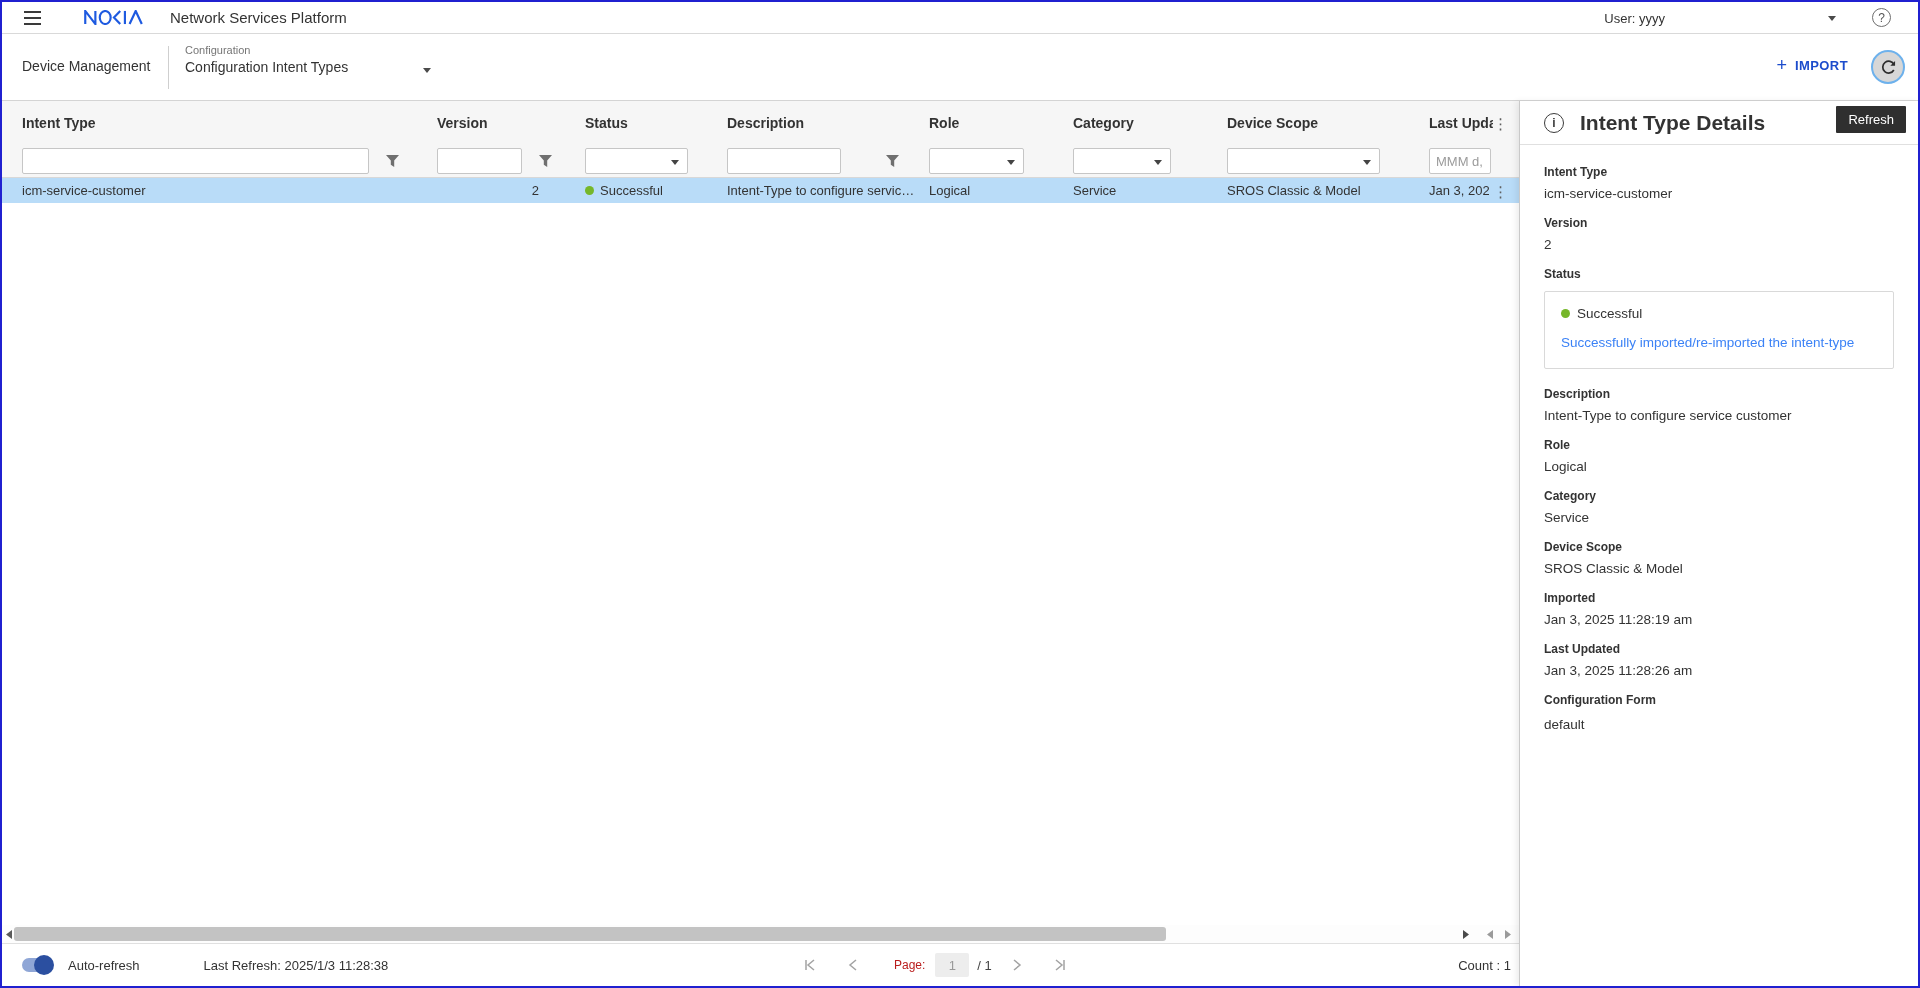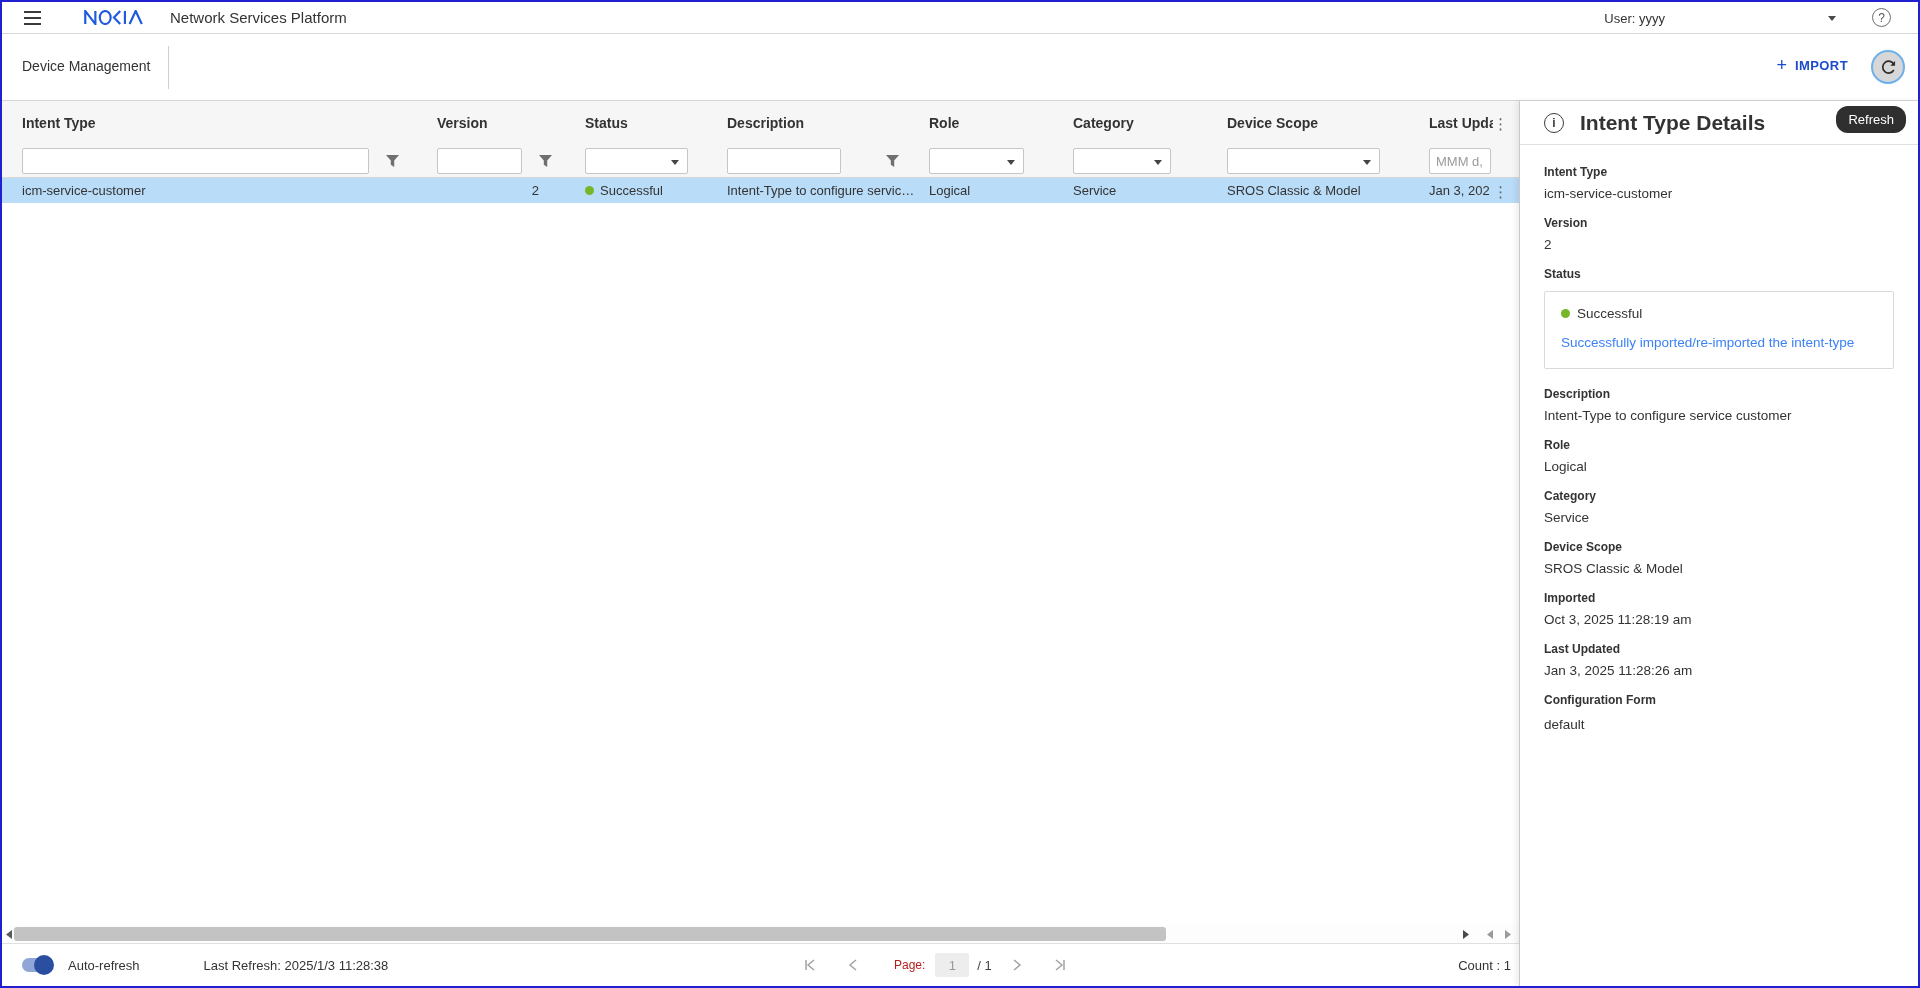--- a/index.html
+++ b/index.html
@@ -83,21 +83,21 @@
   .page-label{margin-left:36px; color:#b91c1c; font-size:12px;}
   .page-input{margin-left:10px; width:34px; height:24px; border:none; background:#ededed; border-radius:2px; text-align:center; color:#999; font-size:13px; font-family:"Liberation Sans",sans-serif;}
   .page-total{margin-left:8px; color:#444;}
   .count-label{position:absolute; right:8px; top:14px; color:#333;}
 
   
   .panel{flex:1 1 auto; background:#fff; border-left:1px solid #c9c9c9; box-shadow:-3px 0 6px rgba(0,0,0,.07); position:relative; min-width:0;}
   .panel-header{height:44px; border-bottom:1px solid #e0e0e0; display:flex; align-items:center; padding-left:24px;}
   .info-icon{width:20px; height:20px; border:1.7px solid #3c3c3c; border-radius:50%; display:flex; align-items:center; justify-content:center; font-size:12px; font-weight:700; color:#3c3c3c; flex:0 0 auto;}
   .panel-title{margin-left:16px; font-size:21px; font-weight:700; color:#333;}
-  .refresh-tooltip{position:absolute; top:5px; right:12px; background:var(--tooltip-bg); color:#fff; font-size:13px; padding:6px 12px; border-radius:12px; z-index:5;}
+  .refresh-tooltip{position:absolute; top:5px; right:12px; background:var(--tooltip-bg); color:#fff; font-size:13px; padding:6px 12px; border-radius:1px; z-index:5;}
   .panel-body{padding:20px 24px;}
   .field{margin-bottom:15px;}
   .field-label{font-size:12px; font-weight:700; color:#333;}
   .field-value{font-size:13.5px; color:#333; margin-top:7px;}
   .status-box{border:1px solid #d9d9d9; border-radius:2px; padding:14px 16px 18px; margin-top:10px; margin-bottom:18px; background:#fff;}
   .status-state{display:flex; align-items:center; gap:7px; font-size:13.5px;}
   .status-msg{margin-top:14px; font-size:13.5px; color:#3b82f6;}
 </style>
 </head>
 <body>
@@ -121,20 +121,25 @@
     </div>
     <div class="app-title">Network Services Platform</div>
     <div class="user-label">User: yyyy</div>
     <div class="user-caret"></div>
     <div class="help-icon">?</div>
   </div>
 
   <div class="toolbar">
     <div class="nav-title">Device Management</div>
     <div class="tb-divider"></div>
+    <div class="picker">
+      <div class="picker-label">Configuration</div>
+      <div class="picker-value">Configuration Intent Types</div>
+      <div class="picker-caret"></div>
+    </div>
     <div class="import-btn">
       <span class="import-plus">+</span>
       <span class="import-text">IMPORT</span>
     </div>
     <div class="refresh-btn">
       <svg viewBox="0 0 20 20" width="19" height="19">
         <path d="M15.6 12.6A6.2 6.2 0 1 1 15.8 7" fill="none" stroke="#2d2d2d" stroke-width="1.8"></path>
         <path d="M16.9 3.2 v5 h-5 z" fill="#2d2d2d"></path>
       </svg>
     </div>
@@ -327,21 +332,21 @@
         <div class="field">
           <div class="field-label">Category</div>
           <div class="field-value">Service</div>
         </div>
         <div class="field">
           <div class="field-label">Device Scope</div>
           <div class="field-value">SROS Classic &amp; Model</div>
         </div>
         <div class="field">
           <div class="field-label">Imported</div>
-          <div class="field-value">Oct 3, 2025 11:28:19 am</div>
+          <div class="field-value">Jan 3, 2025 11:28:19 am</div>
         </div>
         <div class="field">
           <div class="field-label">Last Updated</div>
           <div class="field-value">Jan 3, 2025 11:28:26 am</div>
         </div>
         <div class="field">
           <div class="field-label">Configuration Form</div>
           <div class="field-value" style="margin-top:10px">default</div>
         </div>
 

